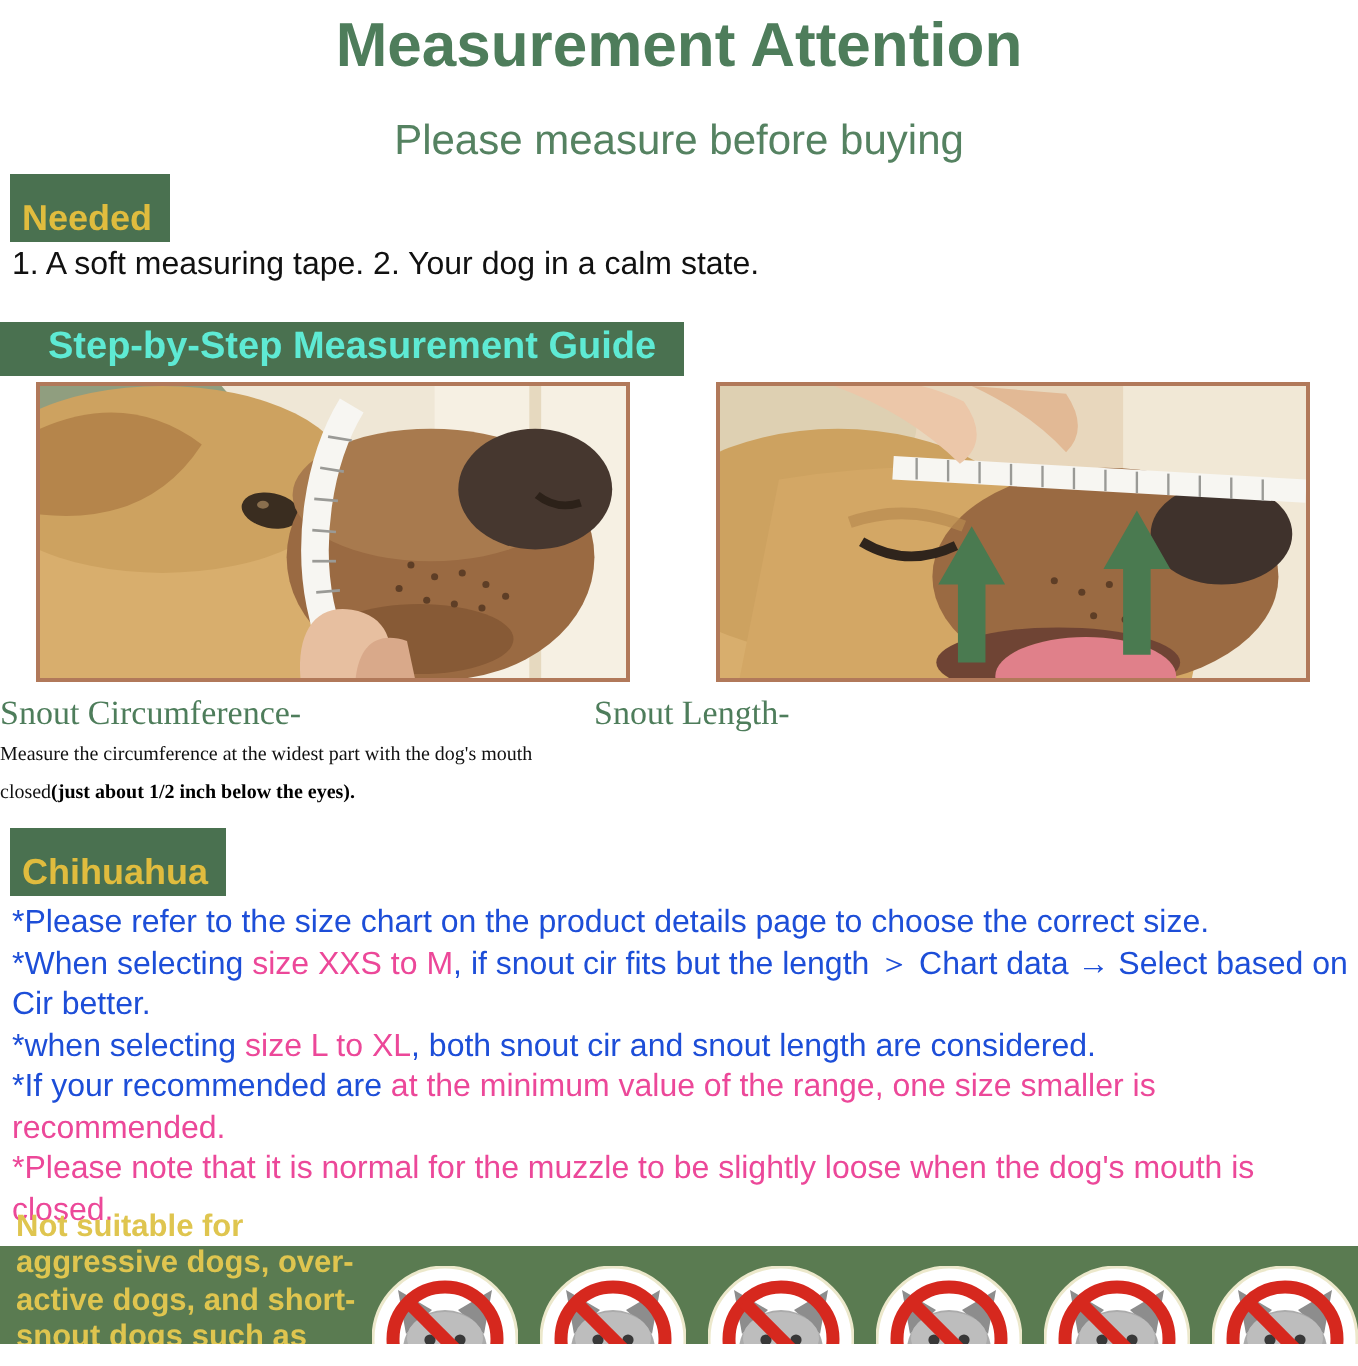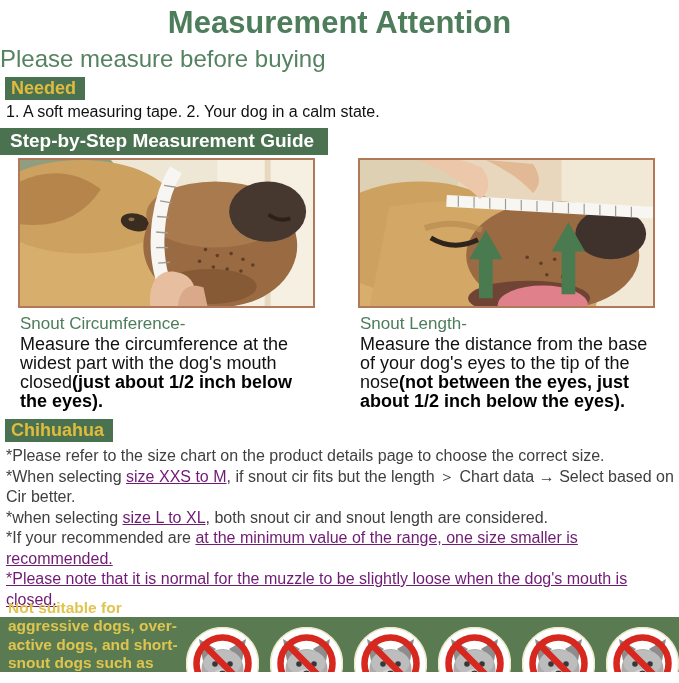--- a/index.html
+++ b/index.html
@@ -4,53 +4,53 @@
 <style>
   * { margin:0; padding:0; box-sizing:border-box; }
   html,body { background:#ffffff; }
   body { font-family:"Liberation Sans", sans-serif; }
   .page {
     position:relative; width:679px; height:672px; margin:0 auto;
     background:#ffffff; overflow:hidden; color:#1a1a1a;
   }
   
   .title { text-align:center; font-size:31px; font-weight:bold; color:#4e7d5b; padding-top:5px; letter-spacing:0; }
-  .subtitle { font-size:24px; color:#558261; margin-top:4px; }
+  .subtitle { text-align:center; font-size:21px; color:#558261; margin-top:18px; }
   
   .badge {
     display:inline-block; background:#4a7150; color:#e0bc3e; font-weight:bold;
-    font-size:18px; padding:1px 9px 2px 6px; line-height:20px;
+    font-size:18px; padding:12px 9px 2px 6px; line-height:20px;
   }
   .needed-badge { margin:4px 0 0 5px; }
   .reminder-badge { margin:8px 0 0 5px; }
-  .needed-text { font-size:16px; margin:3px 0 0 6px; color:#111; }
+  .needed-text { font-size:16px; margin:3px 0 12px 6px; color:#111; }
   
   .guide-banner {
-    display:inline-block; background:#4a7150; color:#ffffff; font-weight:bold;
-    font-size:19px; padding:2px 14px 3px 10px; margin-top:7px; line-height:22px;
+    display:inline-block; background:#4a7150; color:#5eead4; font-weight:bold;
+    font-size:19px; padding:2px 14px 3px 24px; margin-top:7px; line-height:22px;
   }
   
   .photos { display:flex; margin-top:3px; padding-left:18px; }
   .photo {
     width:297px; height:150px; border:2px solid #b1795a; background:#efe7d6; overflow:hidden;
   }
   .photo + .photo { margin-left:43px; }
   .photo svg { display:block; width:100%; height:100%; }
   
-  .captions { display:flex; padding-left:20px; margin-top:6px; }
+  .captions { display:flex; margin-top:6px;font-family:Liberation Serif, serif; }
   .cap-col { width:297px; }
-  .cap-col + .cap-col { margin-left:43px; width:302px; }
+  .cap-col + .cap-col { width:302px; }
   .cap-heading { color:#4e7d5b; font-size:17px; margin-bottom:1px; }
-  .cap-body { font-size:18px; line-height:19px; color:#111; }
+  .cap-body { font-size:10px; line-height:19px; color:#111; }
   .cap-body b { color:#000; }
   
   .reminder-lines { margin:4px 0 0 6px; width:668px; font-size:16px; line-height:20.5px; }
   .reminder-line { }
-  .seg-red { color:#701a75;text-decoration:underline; }
-  .seg-black { color:#404040; }
+  .seg-red { color:#ec4899; }
+  .seg-black { color:#1d4ed8; }
   
   .warning-banner {
     margin-top:7px; width:679px; height:96px; background:#5a7b51;
     border-bottom:3px solid #233c25; display:flex; align-items:center;
   }
   .warning-text {
     width:198px; padding-left:8px; color:#dfc54f; font-weight:bold;
     font-size:15.5px; line-height:18.5px;
   }
   .dog-strip { display:flex; align-items:center; margin-left:4px; }
@@ -181,21 +181,20 @@
     </div>
   </div>
 
   <div class="captions">
     <div class="cap-col">
       <div class="cap-heading">Snout Circumference-</div>
       <div class="cap-body"><span>Measure the circumference at the widest part with the dog's mouth closed</span><b>(just about 1/2 inch below the eyes)</b><b>.</b></div>
     </div>
     <div class="cap-col">
       <div class="cap-heading">Snout Length-</div>
-      <div class="cap-body"><span>Measure the distance from the base of your dog's eyes to the tip of the nose</span><b>(not between the eyes, just about 1/2 inch below the eyes)</b><b>.</b></div>
     </div>
   </div>
 
   <div class="badge reminder-badge">Chihuahua</div>
   <div class="reminder-lines">
       <div class="reminder-line"><span class="seg-black">*Please refer to the size chart on the product details page to choose the correct size.</span></div>
       <div class="reminder-line"><span class="seg-black">*When selecting </span><span class="seg-red">size XXS to M</span><span class="seg-black">, if snout cir fits but the length ＞ Chart data → Select based on Cir better.</span></div>
       <div class="reminder-line"><span class="seg-black">*when selecting </span><span class="seg-red">size L to XL</span><span class="seg-black">, both snout cir and snout length are considered.</span></div>
       <div class="reminder-line"><span class="seg-black">*If your recommended are </span><span class="seg-red">at the minimum value of the range, one size smaller is recommended.</span></div>
       <div class="reminder-line"><span class="seg-red">*Please note that it is normal for the muzzle to be slightly loose when the dog's mouth is closed.</span></div>

